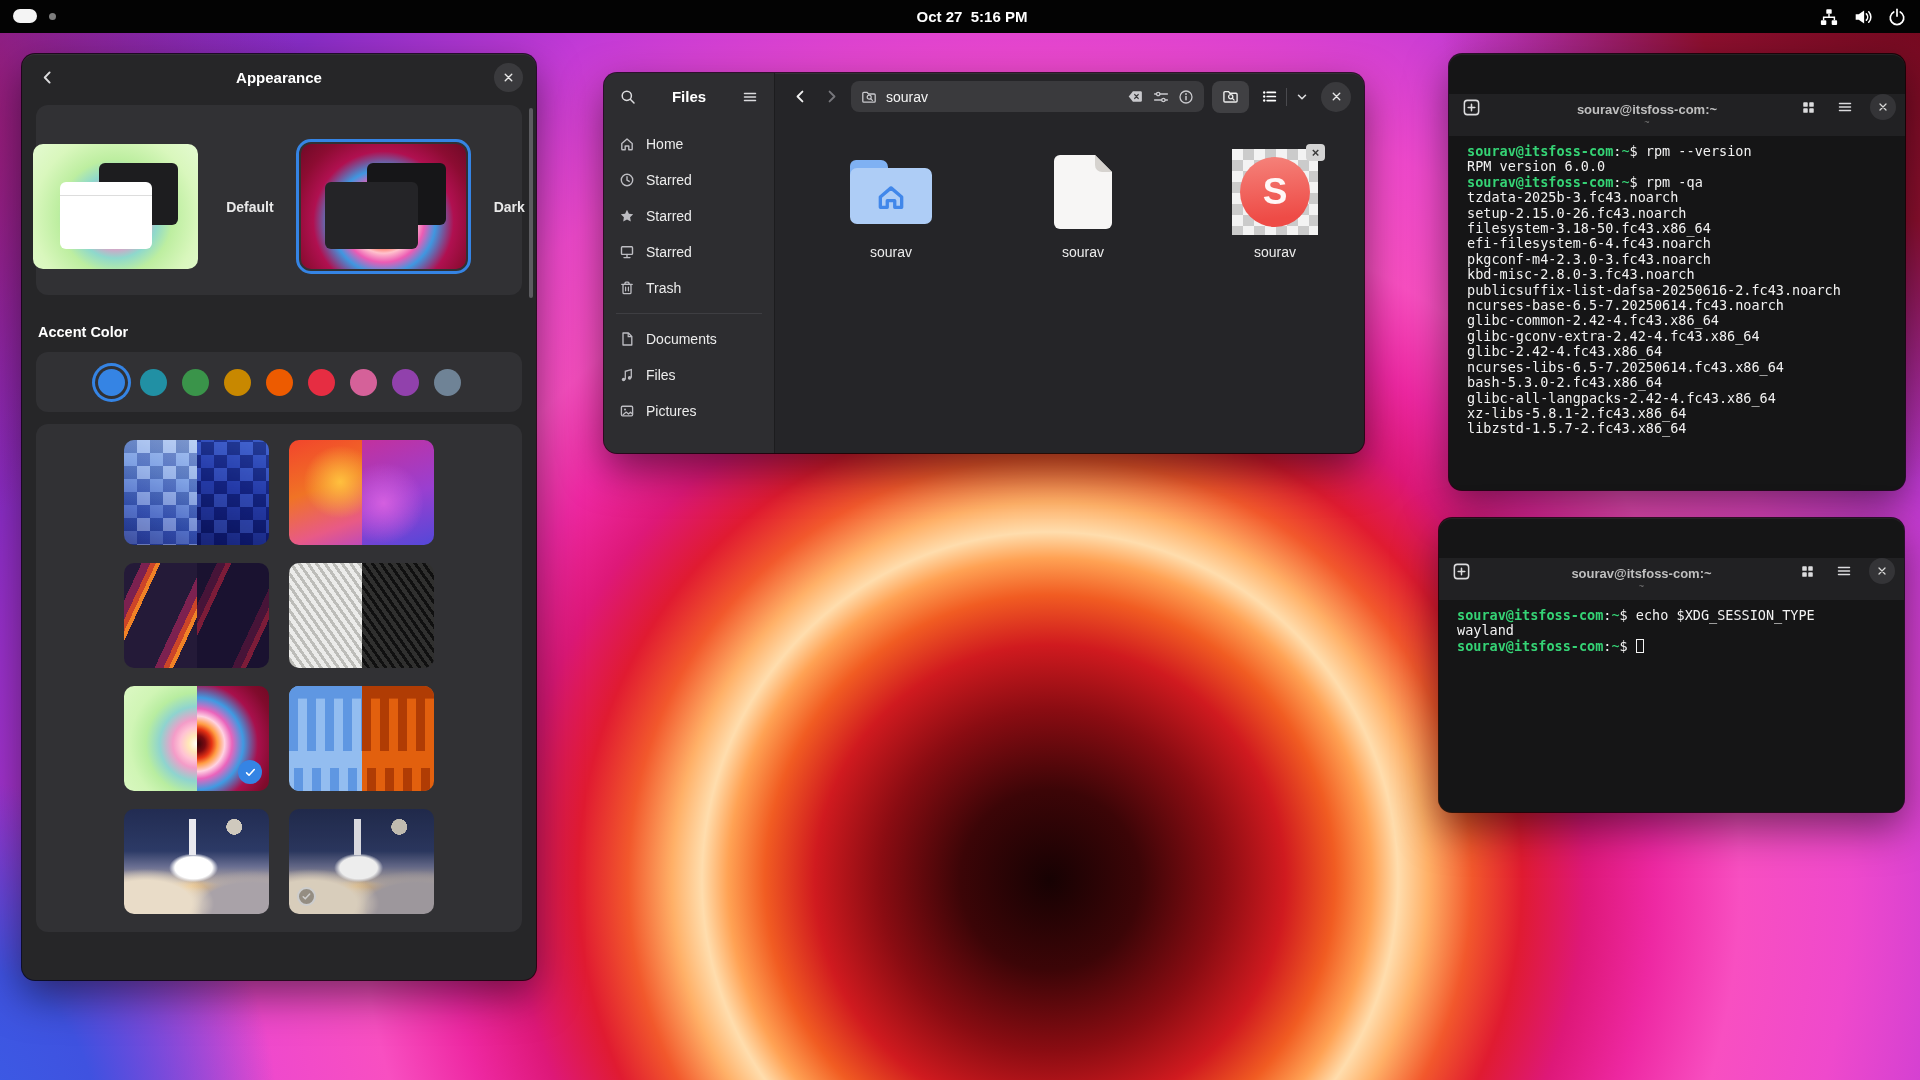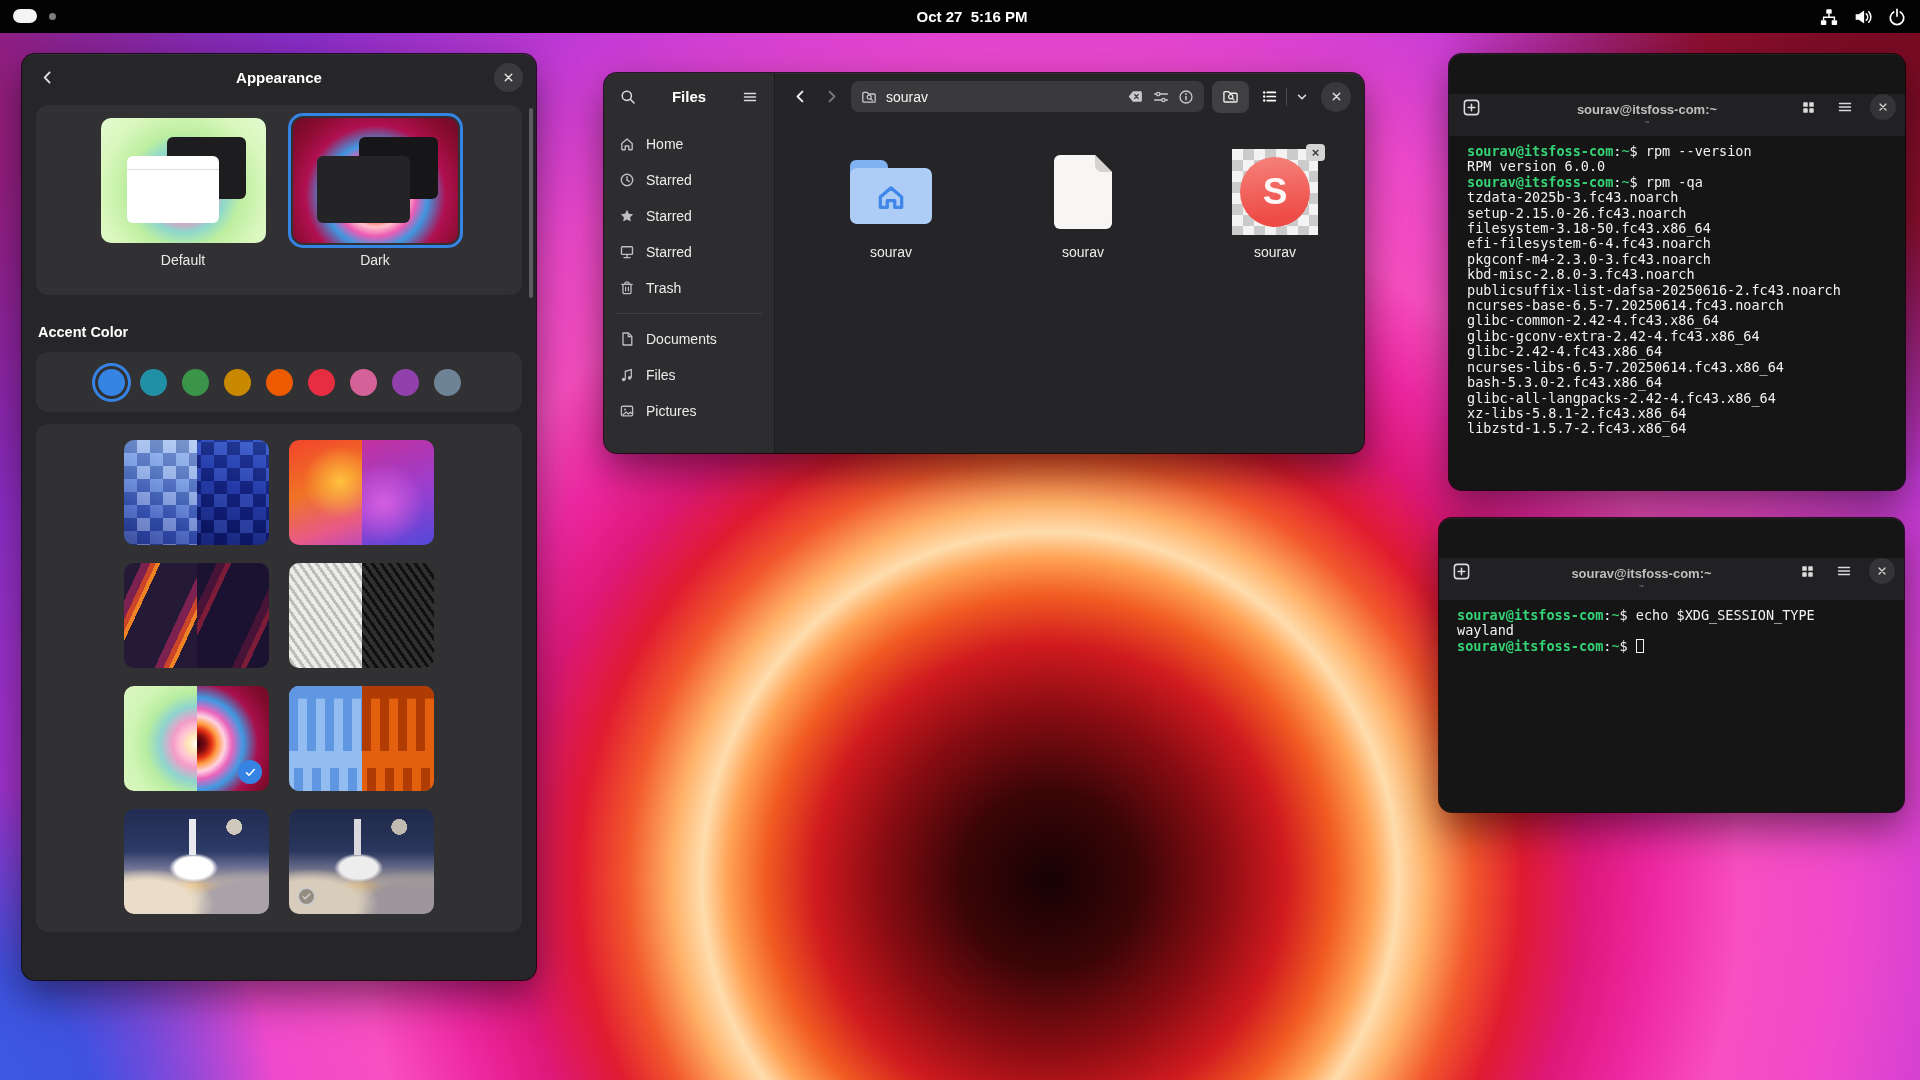--- a/index.html
+++ b/index.html
@@ -33,21 +33,21 @@
 
   
   .appearance{left:22px;top:54px;width:514px;height:926px;background:#262628;color:#eee;overflow:hidden;}
   .app-header{position:relative;height:46px;display:flex;align-items:center;padding:0 13px;}
   .app-title{position:absolute;left:0;right:0;text-align:center;font-size:15px;font-weight:bold;color:#fff;}
   .app-back{background:none;border:none;color:#e8e8e8;padding:4px;cursor:pointer;z-index:2;}
   .app-close{margin-left:auto;z-index:2;}
   .app-body{position:absolute;top:46px;left:0;right:0;bottom:0;padding:5px 14px 0;overflow:hidden;}
   .card{background:#313134;border-radius:12px;}
   .theme-card{height:190px;display:flex;justify-content:center;gap:27px;padding-top:13px;}
-  .theme-opt{display:flex;flex-direction:column;align-items:center;gap:9px;cursor:pointer;}
+  .theme-opt{display:flex;flex-direction:row;align-items:center;gap:28px;cursor:pointer;font-weight:bold;}
   .theme-tile{width:165px;height:125px;border-radius:10px;position:relative;overflow:hidden;}
   .theme-tile.sel{outline:3px solid #3584e4;outline-offset:2px;}
   .tile-default{background:radial-gradient(circle at 50% 58%, #ffffff 0%, #ffe1b0 9%, #ffb9d0 18%, #f090c5 26%, #8ed8cc 38%, #bdeea0 52%, #d9f7bd 75%, #e4fad1 100%);}
   .tile-dark{background:radial-gradient(circle at 50% 62%, #2a0407 0%, #9c0e14 12%, #ff4f24 20%, #ffc2cd 28%, #ec5cb4 36%, #3f97e0 46%, #b01050 62%, #8c0c32 80%, #6f0a26 100%);}
   .mock{position:absolute;border-radius:6px;}
   .tile-default .mock.back{right:12%;top:15%;width:48%;height:50%;background:#1d1d1f;}
   .tile-default .mock.front{left:16%;top:30%;width:56%;height:54%;background:#fff;}
   .tile-default .mock.front::before{content:"";position:absolute;left:0;right:0;top:20%;border-top:1px solid #ddd;}
   .tile-dark .mock.back{right:12%;top:15%;width:48%;height:50%;background:#161618;}
   .tile-dark .mock.front{left:15%;top:30%;width:56%;height:54%;background:#242427;}

